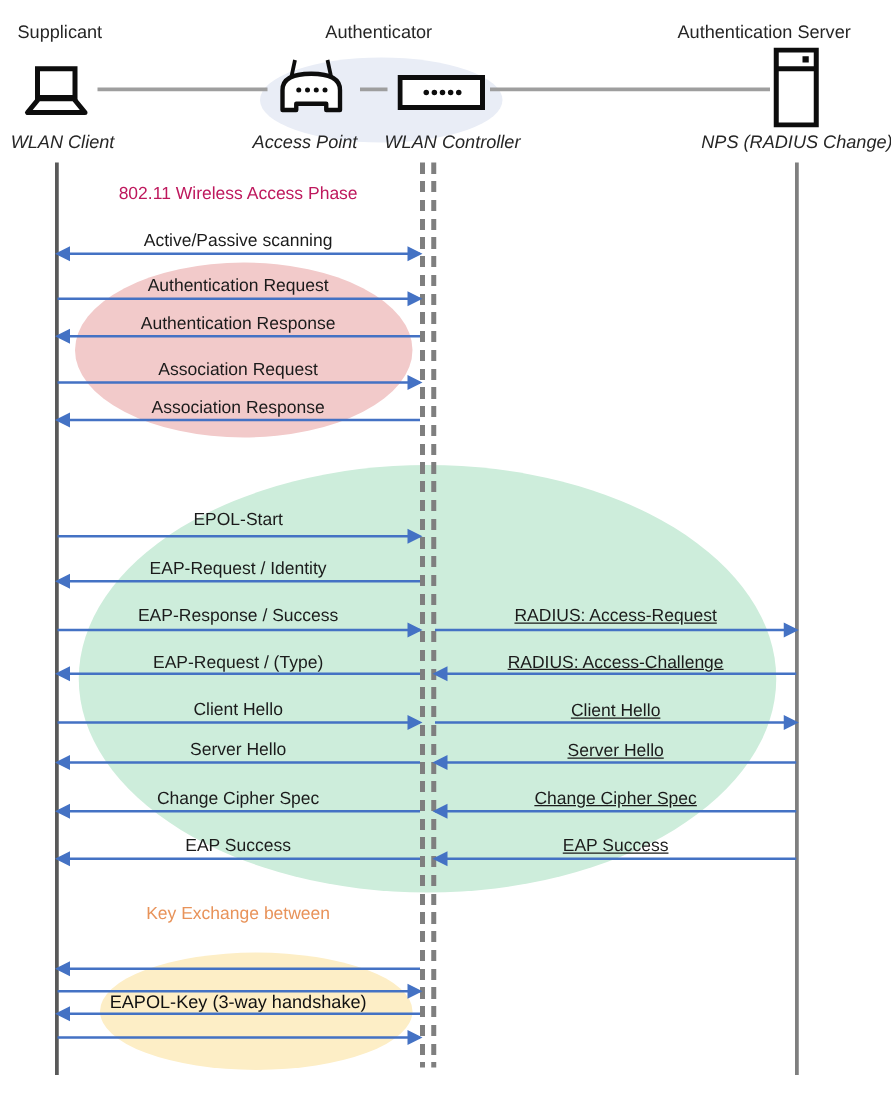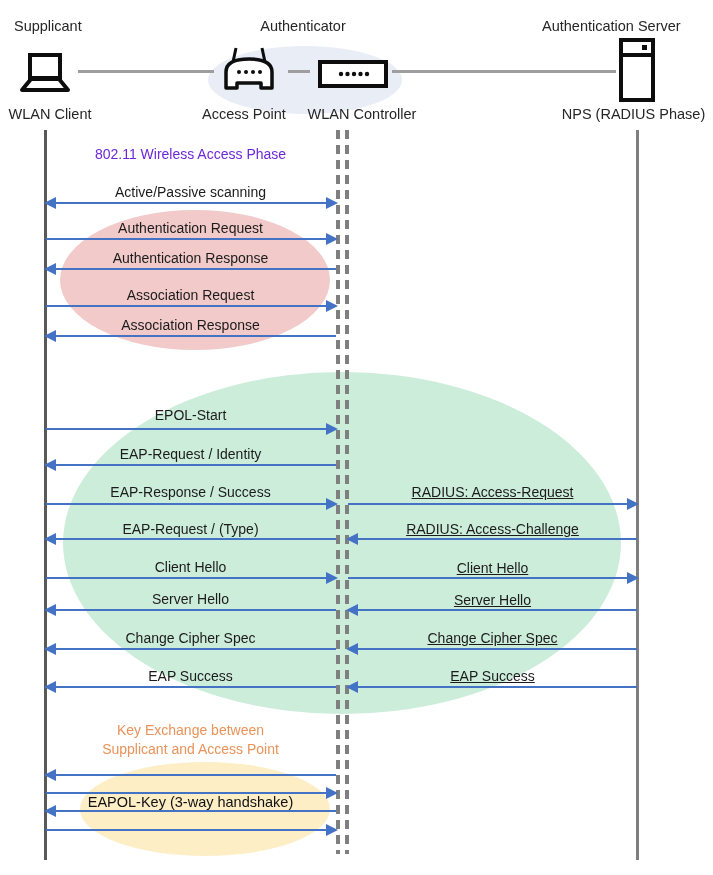--- a/index.html
+++ b/index.html
@@ -18,24 +18,24 @@
   .lifeline{position:absolute;top:130px;height:730px;}
   .ll-left{left:44px;width:3px;background:#595959;}
   .ll-right{left:636px;width:3px;background:#7f7f7f;}
   .ll-dash{width:4px;height:724px;background:repeating-linear-gradient(to bottom,#7f7f7f 0 9px,transparent 9px 15px);}
   .ll-dash.d1{left:336px;}
   .ll-dash.d2{left:345px;}
   
   .conn{position:absolute;top:70px;height:3px;background:#9e9e9e;}
   
   .hlabel{position:absolute;top:18px;font-size:14.5px;color:#262626;white-space:nowrap;}
-  .alabel{position:absolute;top:106px;font-size:14.5px;color:#262626;text-align:center;white-space:nowrap;}
+  .alabel{position:absolute;top:106px;font-size:14.5px;color:#262626;text-align:center;white-space:nowrap;font-style:italic;}
   
   .ptitle{position:absolute;left:45px;width:291px;text-align:center;font-size:14px;white-space:nowrap;}
-  .t-red{color:#6d28d9;}
+  .t-red{color:#be185d;}
   .t-green{color:#2EB467;}
   .t-orange{color:#E8935A;}
   
   .mlabel{position:absolute;font-size:14px;color:#1b1b1b;text-align:center;white-space:nowrap;}
   .mlabel.seg-l{left:45px;width:291px;}
   .mlabel.seg-r{left:348px;width:289px;text-decoration:underline;}
   
   .arrow{position:absolute;height:0;border-top:2px solid #4472C4;}
   .arrow.seg-l{left:46px;width:290px;}
   .arrow.seg-r{left:348px;width:289px;}
@@ -94,21 +94,21 @@
     <svg width="38" height="64" viewBox="0 0 38 64">
       <rect x="3" y="2" width="32" height="60" fill="#fff" stroke="#0d0d0d" stroke-width="4"></rect>
       <line x1="3" y1="17" x2="35" y2="17" stroke="#0d0d0d" stroke-width="4"></line>
       <rect x="24" y="7" width="5" height="5" fill="#0d0d0d"></rect>
     </svg>
   </div>
 
   <div class="alabel" style="left:0px;width:100px">WLAN Client</div>
   <div class="alabel" style="left:194px;width:100px">Access Point</div>
   <div class="alabel" style="left:307px;width:110px">WLAN Controller</div>
-  <div class="alabel" style="left:561px;width:145px">NPS (RADIUS Phase)</div>
+  <div class="alabel" style="left:561px;width:145px">NPS (RADIUS Change)</div>
 
   <div class="lifeline ll-left"></div>
   <div class="lifeline ll-dash d1"></div>
   <div class="lifeline ll-dash d2"></div>
   <div class="lifeline ll-right"></div>
 
   <div class="ptitle t-red" style="top:146px">802.11 Wireless Access Phase</div>
 
   <div class="mlabel seg-l" style="top:184px">Active/Passive scanning</div>
   <div class="arrow seg-l head-l head-r" style="top:202px"></div>
@@ -156,21 +156,20 @@
   <div class="arrow seg-l head-l" style="top:648px"></div>
   <div class="mlabel seg-r" style="top:630px">Change Cipher Spec</div>
   <div class="arrow seg-r head-l" style="top:648px"></div>
 
   <div class="mlabel seg-l" style="top:668px">EAP Success</div>
   <div class="arrow seg-l head-l" style="top:686px"></div>
   <div class="mlabel seg-r" style="top:668px">EAP Success</div>
   <div class="arrow seg-r head-l" style="top:686px"></div>
 
   <div class="ptitle t-orange" style="top:722px">Key Exchange between</div>
-  <div class="ptitle t-orange" style="top:741px">Supplicant and Access Point</div>
 
   <div class="arrow seg-l head-l" style="top:774px"></div>
   <div class="arrow seg-l head-r" style="top:792px"></div>
   <div class="mlabel seg-l" style="top:794px;font-size:14.5px;color:#111">EAPOL-Key (3-way handshake)</div>
   <div class="arrow seg-l head-l" style="top:810px"></div>
   <div class="arrow seg-l head-r" style="top:829px"></div>
 
 </div>
 
 </body></html>

